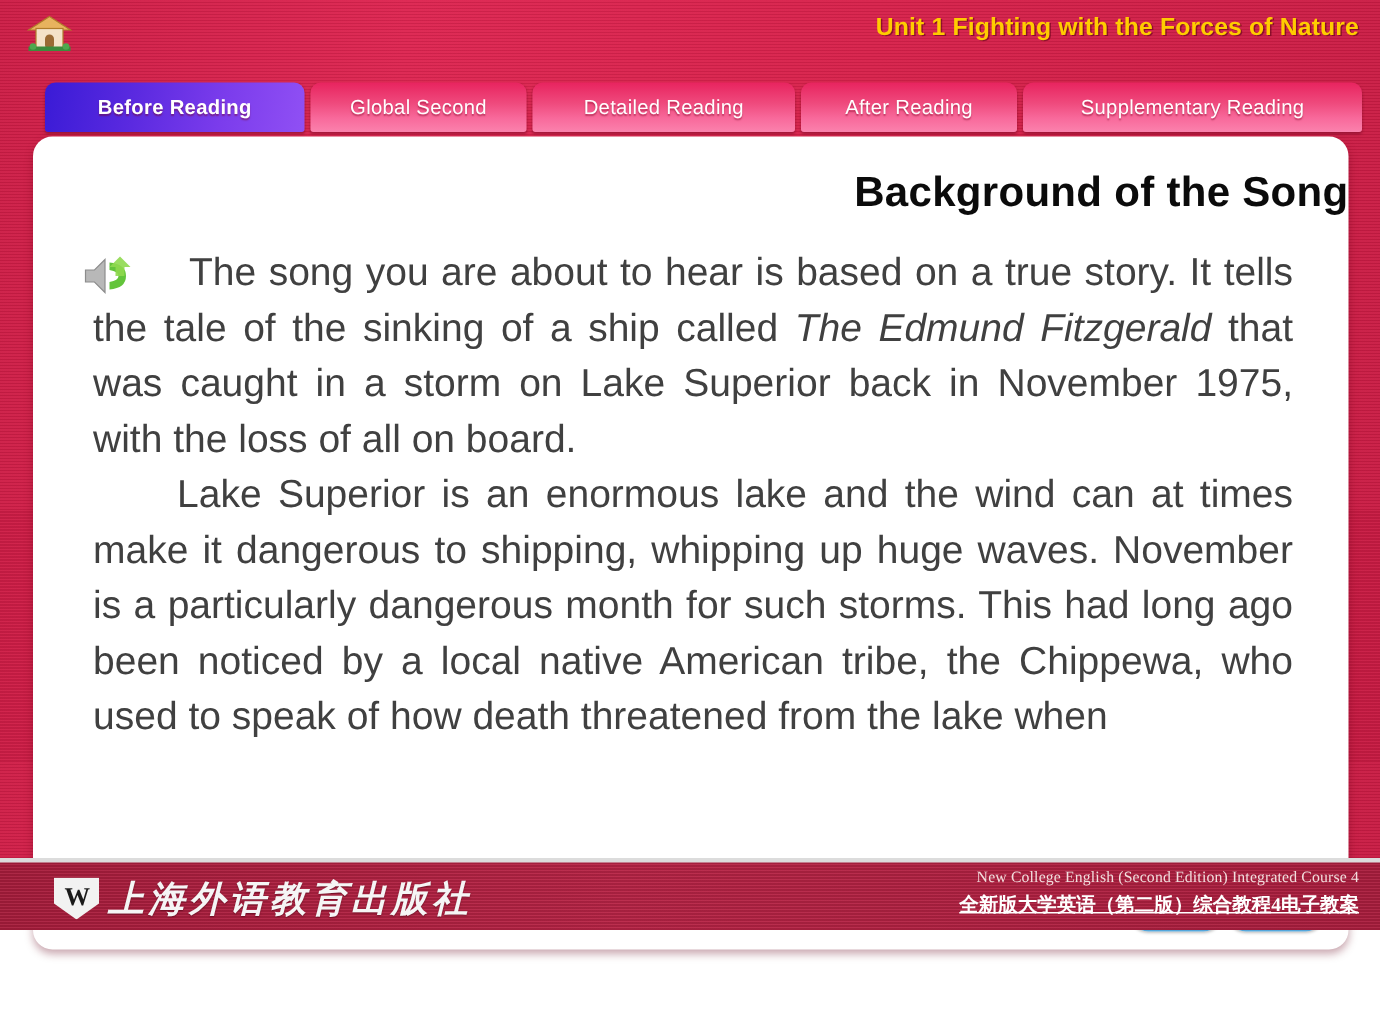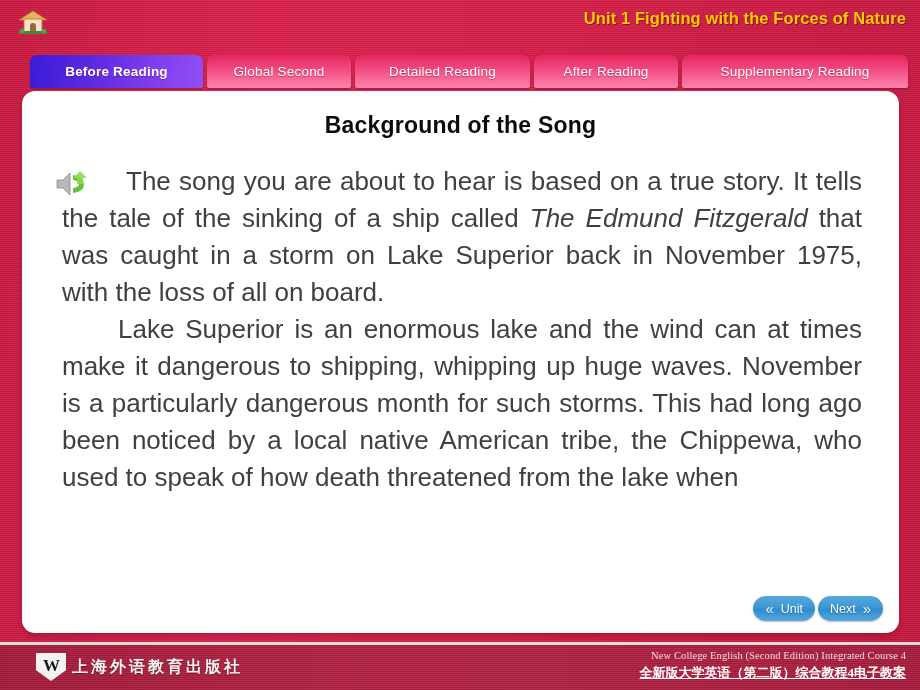--- a/index.html
+++ b/index.html
@@ -5,21 +5,21 @@
   * { margin:0; padding:0; box-sizing:border-box; }
 
   html, body {
     width:920px; height:690px;
     overflow:hidden;
     font-family:"Liberation Sans", sans-serif;
   }
 
   #slide {
     position:relative;
-    width:920px; height:690px;
+    width:920px; height:620px;
     background:#d31f4a;
     background-image:
       repeating-linear-gradient(0deg, rgba(0,0,0,0.07) 0px, rgba(0,0,0,0.07) 1px, rgba(255,255,255,0.035) 1px, rgba(255,255,255,0.035) 2px),
       linear-gradient(95deg, #cc1c45 0%, #dd2450 28%, #d7204a 60%, #c81b43 100%);
   }
 
   
   #header {
     position:absolute; left:0; top:0; width:920px; height:46px;
   }
@@ -78,22 +78,22 @@
     position:absolute; left:22px; top:91px;
     width:877px; height:542px;
     background:#ffffff;
     border-radius:13px;
     box-shadow:0 3px 6px rgba(100,0,25,0.35);
     overflow:hidden;
   }
 
   #content-title {
     position:absolute; left:0; top:21px; width:877px;
-    text-align:center;
-    font-size:23px; font-weight:bold;
+    text-align:right;
+    font-size:28px; font-weight:bold;
     color:#0b0b0b;
     letter-spacing:0.2px;
   }
 
   #speaker-icon {
     position:absolute; left:32px; top:78px;
     width:36px; height:30px;
   }
 
   #body-text {
@@ -157,23 +157,24 @@
     display:flex; align-items:center; justify-content:center;
   }
   #pub-mark span {
     color:#1a1a1a; font-weight:bold; font-size:17px;
     font-family:"Liberation Serif", serif;
     line-height:1; margin-top:-3px; letter-spacing:-1px;
   }
 
   #pub-name {
     color:#f5f5f5;
-    font-size:16px;
+    font-size:24px;
     font-family:"Liberation Serif", serif;
     font-weight:bold;
+    font-style:italic;
     letter-spacing:3px;
     text-shadow:0 1px 1px rgba(60,0,15,0.5);
     white-space:nowrap;
   }
 
   #course-info {
     position:absolute; right:14px; top:5px;
     text-align:right;
   }
   #course-en {

